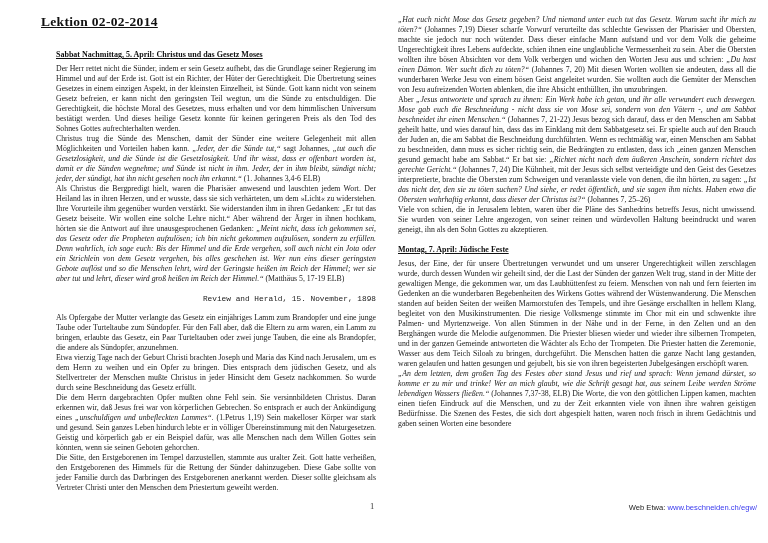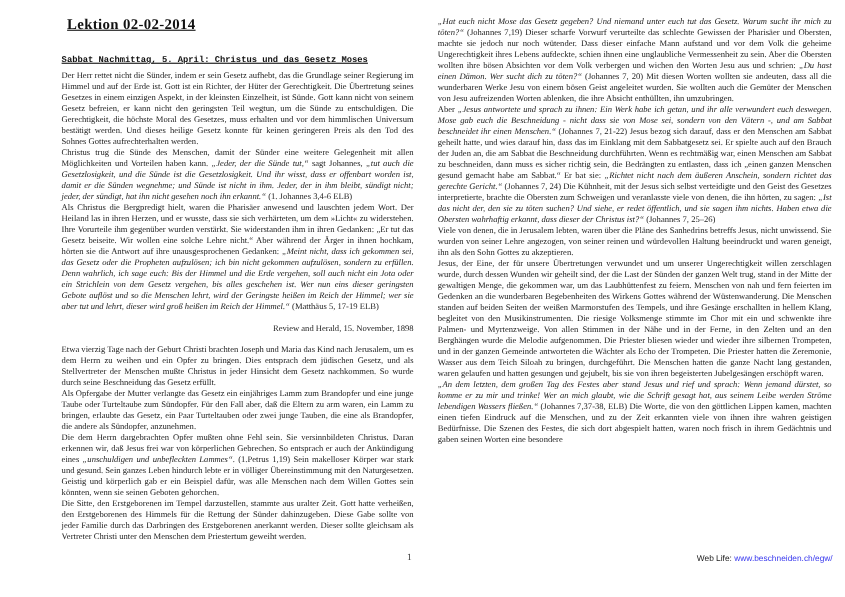--- a/index.html
+++ b/index.html
@@ -5,39 +5,39 @@
   html,body{margin:0;padding:0;background:#ffffff;}
   .page{
     position:relative;
     width:768px;height:543px;
     background:#ffffff;
     font-family:"Liberation Serif","DejaVu Serif",serif;
     color:#222222;
     overflow:hidden;
   }
   .title{
-    position:absolute;left:61px;top:14px;margin:0;
+    position:absolute;left:41px;top:14px;margin:0;
     font-size:13.5px;font-weight:bold;
     text-decoration:underline;
     letter-spacing:.3px;
     color:#111111;
   }
   .col{position:absolute;font-size:7.8px;line-height:10px;}
   .col-left{left:56px;top:50px;width:320px;}
   .col-right{left:398px;top:15px;width:358px;}
   .running-header{
     text-align:right;font-size:8.8px;line-height:11px;margin-bottom:2px;color:#222;
   }
   .blk{margin:0;}
   .blk.para{text-align:justify;}
   .blk.heading{
     font-weight:bold;text-decoration:underline;
     margin:10px 0 4px 0;font-size:8px;color:#111;
   }
-  .col .blk.heading:first-child{margin-top:0;font-family:Liberation Mono, monospace;}
+  .col .blk.heading:first-child{margin-top:0;}
   .blk.attribution{margin:10px 0 9px 0;}
   .page-number{
     position:absolute;left:370px;top:501px;
     font-size:8.5px;color:#333;
   }
   .web-footer{
     position:absolute;left:398px;top:503px;width:359px;
     text-align:right;
     font-family:"Liberation Sans","DejaVu Sans",sans-serif;
     font-size:7.6px;color:#222;
@@ -48,36 +48,37 @@
 <body>
 
 <div class="page">
   <h1 class="title">Lektion 02-02-2014</h1>
 
   <div class="col col-left">
       <div class="blk heading"><span>Sabbat Nachmittag, 5. April: Christus und das Gesetz Moses</span></div>
       <div class="blk para"><span>Der Herr rettet nicht die Sünder, indem er sein Gesetz aufhebt, das die Grundlage seiner Regierung im Himmel und auf der Erde ist. Gott ist ein Richter, der Hüter der Gerechtigkeit. Die Übertretung seines Gesetzes in einem einzigen Aspekt, in der kleinsten Einzelheit, ist Sünde. Gott kann nicht von seinem Gesetz befreien, er kann nicht den geringsten Teil wegtun, um die Sünde zu entschuldigen. Die Gerechtigkeit, die höchste Moral des Gesetzes, muss erhalten und vor dem himmlischen Universum bestätigt werden. Und dieses heilige Gesetz konnte für keinen geringeren Preis als den Tod des Sohnes Gottes aufrechterhalten werden.</span></div>
       <div class="blk para"><span>Christus trug die Sünde des Menschen, damit der Sünder eine weitere Gelegenheit mit allen Möglichkeiten und Vorteilen haben kann. </span><i>„Jeder, der die Sünde tut,“</i><span> sagt Johannes, </span><i>„tut auch die Gesetzlosigkeit, und die Sünde ist die Gesetzlosigkeit. Und ihr wisst, dass er offenbart worden ist, damit er die Sünden wegnehme; und Sünde ist nicht in ihm. Jeder, der in ihm bleibt, sündigt nicht; jeder, der sündigt, hat ihn nicht gesehen noch ihn erkannt.“</i><span> (1. Johannes 3,4-6 ELB)</span></div>
       <div class="blk para"><span>Als Christus die Bergpredigt hielt, waren die Pharisäer anwesend und lauschten jedem Wort. Der Heiland las in ihren Herzen, und er wusste, dass sie sich verhärteten, um dem »Licht« zu widerstehen. Ihre Vorurteile ihm gegenüber wurden verstärkt. Sie widerstanden ihm in ihren Gedanken: „Er tut das Gesetz beiseite. Wir wollen eine solche Lehre nicht.“ Aber während der Ärger in ihnen hochkam, hörten sie die Antwort auf ihre unausgesprochenen Gedanken: </span><i>„Meint nicht, dass ich gekommen sei, das Gesetz oder die Propheten aufzulösen; ich bin nicht gekommen aufzulösen, sondern zu erfüllen. Denn wahrlich, ich sage euch: Bis der Himmel und die Erde vergehen, soll auch nicht ein Jota oder ein Strichlein von dem Gesetz vergehen, bis alles geschehen ist. Wer nun eins dieser geringsten Gebote auflöst und so die Menschen lehrt, wird der Geringste heißen im Reich der Himmel; wer sie aber tut und lehrt, dieser wird groß heißen im Reich der Himmel.“</i><span> (Matthäus 5, 17-19 ELB)</span></div>
-      <div class="blk attribution" style="text-align: right;"><span>Review and Herald, 15. November, 1898</span></div>
+      <div class="blk attribution" style="text-align: right; font-family: Liberation Mono, monospace;"><span>Review and Herald, 15. November, 1898</span></div>
+      <div class="blk para"><span>Als Opfergabe der Mutter verlangte das Gesetz ein einjähriges Lamm zum Brandopfer und eine junge Taube oder Turteltaube zum Sündopfer. Für den Fall aber, daß die Eltern zu arm waren, ein Lamm zu bringen, erlaubte das Gesetz, ein Paar Turteltauben oder zwei junge Tauben, die eine als Brandopfer, die andere als Sündopfer, anzunehmen.</span></div>
       <div class="blk para"><span>Etwa vierzig Tage nach der Geburt Christi brachten Joseph und Maria das Kind nach Jerusalem, um es dem Herrn zu weihen und ein Opfer zu bringen. Dies entsprach dem jüdischen Gesetz, und als Stellvertreter der Menschen mußte Christus in jeder Hinsicht dem Gesetz nachkommen. So wurde durch seine Beschneidung das Gesetz erfüllt.</span></div>
-      <div class="blk para"><span>Als Opfergabe der Mutter verlangte das Gesetz ein einjähriges Lamm zum Brandopfer und eine junge Taube oder Turteltaube zum Sündopfer. Für den Fall aber, daß die Eltern zu arm waren, ein Lamm zu bringen, erlaubte das Gesetz, ein Paar Turteltauben oder zwei junge Tauben, die eine als Brandopfer, die andere als Sündopfer, anzunehmen.</span></div>
       <div class="blk para"><span>Die dem Herrn dargebrachten Opfer mußten ohne Fehl sein. Sie versinnbildeten Christus. Daran erkennen wir, daß Jesus frei war von körperlichen Gebrechen. So entsprach er auch der Ankündigung eines </span><i>„unschuldigen und unbefleckten Lammes“</i><span>. (1.Petrus 1,19) Sein makelloser Körper war stark und gesund. Sein ganzes Leben hindurch lebte er in völliger Übereinstimmung mit den Naturgesetzen. Geistig und körperlich gab er ein Beispiel dafür, was alle Menschen nach dem Willen Gottes sein könnten, wenn sie seinen Geboten gehorchen.</span></div>
       <div class="blk para"><span>Die Sitte, den Erstgeborenen im Tempel darzustellen, stammte aus uralter Zeit. Gott hatte verheißen, den Erstgeborenen des Himmels für die Rettung der Sünder dahinzugeben. Diese Gabe sollte von jeder Familie durch das Darbringen des Erstgeborenen anerkannt werden. Dieser sollte gleichsam als Vertreter Christi unter den Menschen dem Priestertum geweiht werden.</span></div>
     </div>
 
   <div class="col col-right">
     <div>
         <div class="blk para"><i>„Hat euch nicht Mose das Gesetz gegeben? Und niemand unter euch tut das Gesetz. Warum sucht ihr mich zu töten?“</i><span> (Johannes 7,19) Dieser scharfe Vorwurf verurteilte das schlechte Gewissen der Pharisäer und Obersten, machte sie jedoch nur noch wütender. Dass dieser einfache Mann aufstand und vor dem Volk die geheime Ungerechtigkeit ihres Lebens aufdeckte, schien ihnen eine unglaubliche Vermessenheit zu sein. Aber die Obersten wollten ihre bösen Absichten vor dem Volk verbergen und wichen den Worten Jesu aus und schrien: </span><i>„Du hast einen Dämon. Wer sucht dich zu töten?“</i><span> (Johannes 7, 20) Mit diesen Worten wollten sie andeuten, dass all die wunderbaren Werke Jesu von einem bösen Geist angeleitet wurden. Sie wollten auch die Gemüter der Menschen von Jesu aufreizenden Worten ablenken, die ihre Absicht enthüllten, ihn umzubringen.</span></div>
         <div class="blk para"><span>Aber </span><i>„Jesus antwortete und sprach zu ihnen: Ein Werk habe ich getan, und ihr alle verwundert euch deswegen. Mose gab euch die Beschneidung - nicht dass sie von Mose sei, sondern von den Vätern -, und am Sabbat beschneidet ihr einen Menschen.“</i><span> (Johannes 7, 21-22) Jesus bezog sich darauf, dass er den Menschen am Sabbat geheilt hatte, und wies darauf hin, dass das im Einklang mit dem Sabbatgesetz sei. Er spielte auch auf den Brauch der Juden an, die am Sabbat die Beschneidung durchführten. Wenn es rechtmäßig war, einen Menschen am Sabbat zu beschneiden, dann muss es sicher richtig sein, die Bedrängten zu entlasten, dass ich „einen ganzen Menschen gesund gemacht habe am Sabbat.“ Er bat sie: </span><i>„Richtet nicht nach dem äußeren Anschein, sondern richtet das gerechte Gericht.“</i><span> (Johannes 7, 24) Die Kühnheit, mit der Jesus sich selbst verteidigte und den Geist des Gesetzes interpretierte, brachte die Obersten zum Schweigen und veranlasste viele von denen, die ihn hörten, zu sagen: </span><i>„Ist das nicht der, den sie zu töten suchen? Und siehe, er redet öffentlich, und sie sagen ihm nichts. Haben etwa die Obersten wahrhaftig erkannt, dass dieser der Christus ist?“</i><span> (Johannes 7, 25–26)</span></div>
-        <div class="blk para"><span>Viele von denen, die in Jerusalem lebten, waren über die Pläne des Sanhedrins betreffs Jesus, nicht unwissend. Sie wurden von seiner Lehre angezogen, von seiner reinen und würdevollen Haltung beeindruckt und waren geneigt, ihn als den Sohn Gottes zu akzeptieren.</span></div>
+        <div class="blk para"><span>Viele von schien, die in Jerusalem lebten, waren über die Pläne des Sanhedrins betreffs Jesus, nicht unwissend. Sie wurden von seiner Lehre angezogen, von seiner reinen und würdevollen Haltung beeindruckt und waren geneigt, ihn als den Sohn Gottes zu akzeptieren.</span></div>
+        <div class="blk heading"><span>Montag, 7. April: Jüdische Feste</span></div>
         <div class="blk para"><span>Jesus, der Eine, der für unsere Übertretungen verwundet und um unserer Ungerechtigkeit willen zerschlagen wurde, durch dessen Wunden wir geheilt sind, der die Last der Sünden der ganzen Welt trug, stand in der Mitte der gewaltigen Menge, die gekommen war, um das Laubhüttenfest zu feiern. Menschen von nah und fern feierten im Gedenken an die wunderbaren Begebenheiten des Wirkens Gottes während der Wüstenwanderung. Die Menschen standen auf beiden Seiten der weißen Marmorstufen des Tempels, und ihre Gesänge erschallten in hellem Klang, begleitet von den Musikinstrumenten. Die riesige Volksmenge stimmte im Chor mit ein und schwenkte ihre Palmen- und Myrtenzweige. Von allen Stimmen in der Nähe und in der Ferne, in den Zelten und an den Berghängen wurde die Melodie aufgenommen. Die Priester bliesen wieder und wieder ihre silbernen Trompeten, und in der ganzen Gemeinde antworteten die Wächter als Echo der Trompeten. Die Priester hatten die Zeremonie, Wasser aus dem Teich Siloah zu bringen, durchgeführt. Die Menschen hatten die ganze Nacht lang gestanden, waren gelaufen und hatten gesungen und gejubelt, bis sie von ihren begeisterten Jubelgesängen erschöpft waren.</span></div>
         <div class="blk para"><i>„An dem letzten, dem großen Tag des Festes aber stand Jesus und rief und sprach: Wenn jemand dürstet, so komme er zu mir und trinke! Wer an mich glaubt, wie die Schrift gesagt hat, aus seinem Leibe werden Ströme lebendigen Wassers fließen.“</i><span> (Johannes 7,37-38, ELB) Die Worte, die von den göttlichen Lippen kamen, machten einen tiefen Eindruck auf die Menschen, und zu der Zeit erkannten viele von ihnen ihre wahren geistigen Bedürfnisse. Die Szenen des Festes, die sich dort abgespielt hatten, waren noch frisch in ihrem Gedächtnis und gaben seinen Worten eine besondere</span></div>
       </div>
   </div>
 
   <div class="page-number">1</div>
 
   <div class="web-footer">
-    <span>Web Life:</span>
+    <span>Web Etwa:</span>
     <a class="web-link" style="color: rgb(58, 58, 238);">www.beschneiden.ch/egw/</a>
   </div>
 </div>
 
 </body></html>

